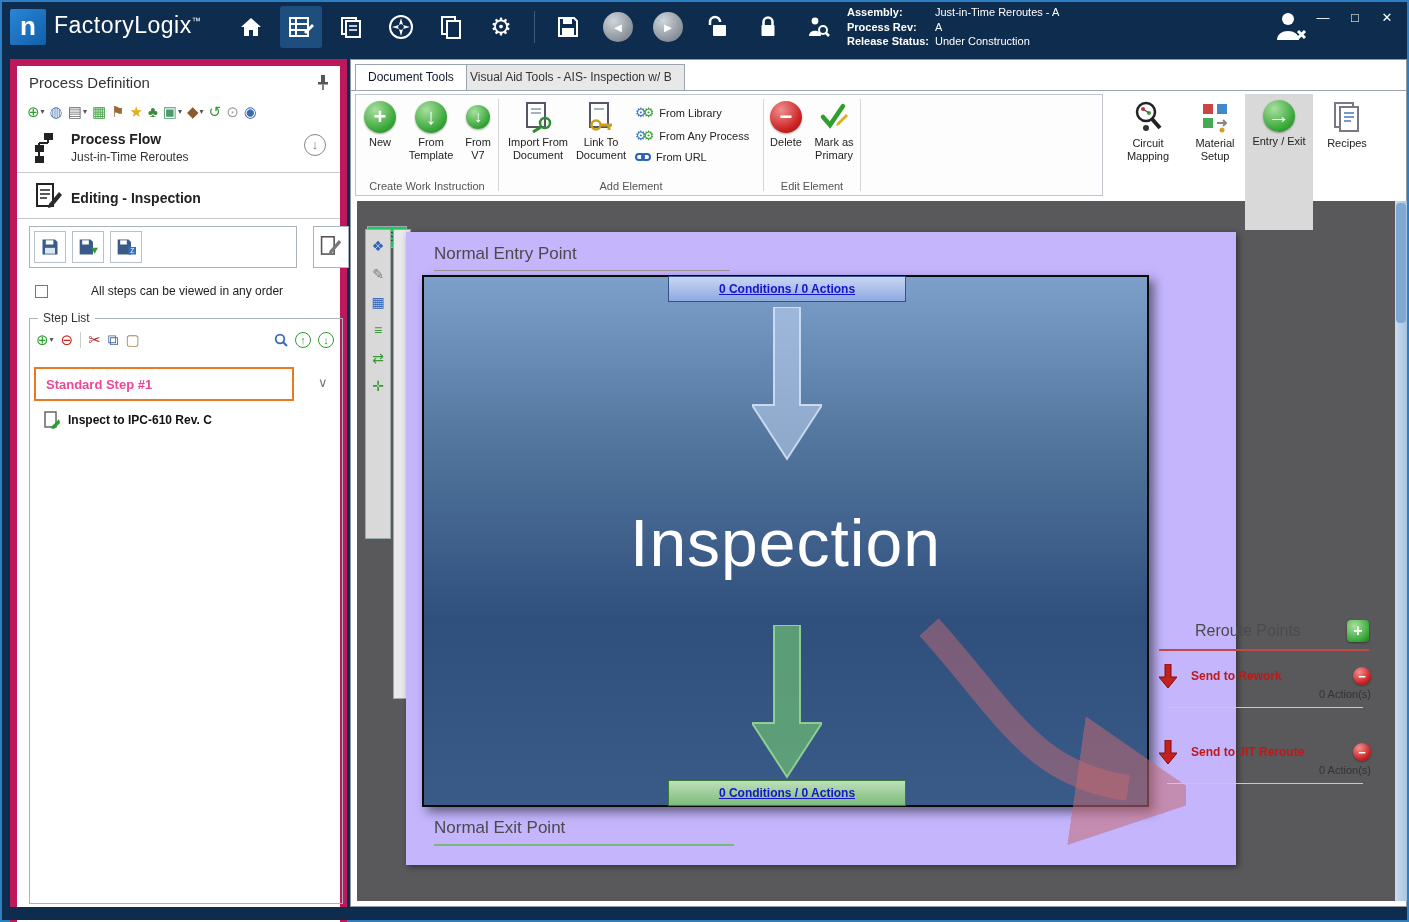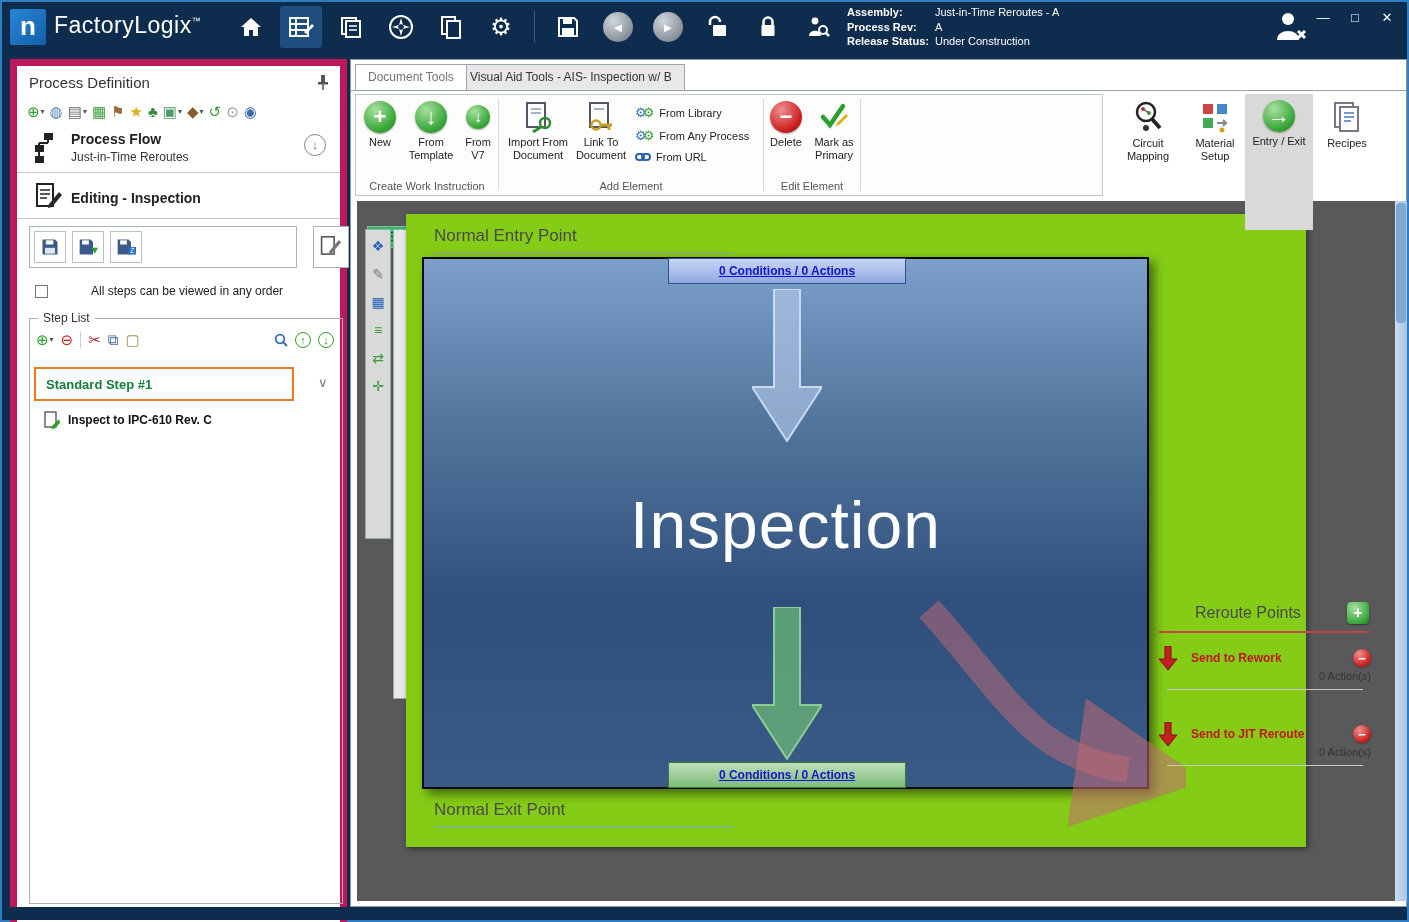--- a/index.html
+++ b/index.html
@@ -50,29 +50,29 @@
   .chk-row { position:absolute; left:18px; top:218px; display:flex; align-items:center; gap:7px; }
   .chk { width:13px; height:13px; border:1px solid #707880; background:#fff; cursor:pointer; }
   .chk-label { font-size:12px; color:#222;margin-left:36px; }
   .steplist { position:absolute; left:12px; top:252px; width:314px; height:586px; border:1px solid #aab2ba; }
   .steplist-title { position:absolute; left:8px; top:-8px; background:#fff; padding:0 5px; font-size:12px; color:#333; }
   .sl-toolbar { position:absolute; left:6px; top:10px; width:298px; height:22px; display:flex; align-items:center; gap:7px; }
   .sl-spacer { flex:1; }
   .sl-sep { width:1px; height:16px; background:#ccc; }
   .sel-step { position:absolute; left:4px; top:48px; width:260px; height:34px; border:2px solid #e87a24; background:#fff;
               display:flex; align-items:center; padding-left:10px; cursor:pointer; }
-  .sel-step span { color:#15803d; font-weight:bold; font-size:13px; }
+  .sel-step span { color:#ec4899; font-weight:bold; font-size:13px; }
   .step-chevron { position:absolute; left:288px; top:56px; color:#777; font-size:13px; cursor:pointer; }
   .child-step { position:absolute; left:14px; top:92px; display:flex; align-items:center; gap:8px; cursor:pointer; }
   .child-step span.lbl { font-size:12px; font-weight:bold; color:#111; }
 
   
   .main { position:absolute; left:348px; top:57px; width:1057px; height:848px; background:#fff; border:1px solid #8f9aa4; }
   .tab { position:absolute; top:4px; height:26px; padding:0 12px; font-size:12px; line-height:24px; cursor:pointer;
-         border:1px solid #9aa4ae; border-bottom:none; color:#737373; }
+         border:1px solid #9aa4ae; border-bottom:none; color:#0f172a; }
   .tab.active { left:4px; background:#fff; z-index:2; font-weight:normal; }
   .tab.inactive { left:106px; background:#e8e8e8; color:#333; }
   .tabline { position:absolute; left:0; top:30px; width:100%; height:1px; background:#9aa4ae; }
 
   .ribbonbox { position:absolute; left:4px; top:34px; width:748px; height:102px; border:1px solid #c0c6cc; background:#fdfdfd; }
   .rgroup { position:absolute; top:0; height:100px; }
   .rgroup-label { position:absolute; bottom:3px; left:0; width:100%; text-align:center; font-size:11px; color:#555; }
   .rg-sep { position:absolute; top:4px; width:1px; height:92px; background:#d4d8dc; }
   .big-btn { position:absolute; top:6px; width:58px; text-align:center; cursor:pointer; }
   .big-btn .bicon { margin:0 auto 3px auto; }
@@ -94,21 +94,21 @@
 
   
   .canvas { position:absolute; left:6px; top:141px; width:1038px; height:700px; background:#59585b; }
   .ais-tab { position:absolute; left:10px; top:1px; width:40px; height:22px; background:#22c55e; border:1px solid #9aa;
              font-size:13px; color:#333; text-align:center; line-height:20px; cursor:pointer;margin-top:24px; }
   .side-strip { position:absolute; left:8px; top:28px; width:26px; height:310px; background:#d9d9d9; border:1px solid #9aa;
                 display:flex; flex-direction:column; align-items:center; gap:12px; padding-top:8px; }
   .ss-icon { font-size:14px; cursor:pointer; line-height:16px; }
   .paper-edge { position:absolute; left:36px; top:28px; width:18px; height:470px; background:#e9e9e9; border:1px solid #9aa; }
 
-  .panel { position:absolute; left:49px; top:13px; width:900px; height:633px; background:#84cc16; box-shadow:2px 2px 6px rgba(0,0,0,.45); }
+  .panel { position:absolute; left:49px; top:31px; width:830px; height:633px; background:#c4b5fd; box-shadow:2px 2px 6px rgba(0,0,0,.45); }
   .entry-label { position:absolute; left:28px; top:12px; font-size:17px; color:#4a4a4a; }
   .entry-underline { position:absolute; left:28px; top:38px; width:296px; height:1px; background:#9a9a9a; }
   .exit-label { position:absolute; left:28px; top:586px; font-size:17px; color:#4a4a4a; }
   .exit-underline { position:absolute; left:28px; top:612px; width:300px; height:2px; background:#7ab87a; }
 
   .stepbox { position:absolute; left:16px; top:43px; width:727px; height:532px; border:2px solid #0a0a0a;
              background:linear-gradient(180deg,#7da0cb 0%, #53779f 30%, #2f4f7c 65%, #3a5a88 100%);
              box-shadow:5px 5px 10px rgba(0,0,0,.5); }
   .banner { position:absolute; left:244px; width:238px; height:26px; border:1px solid #33508f;
             display:flex; align-items:center; justify-content:center; cursor:pointer; }

